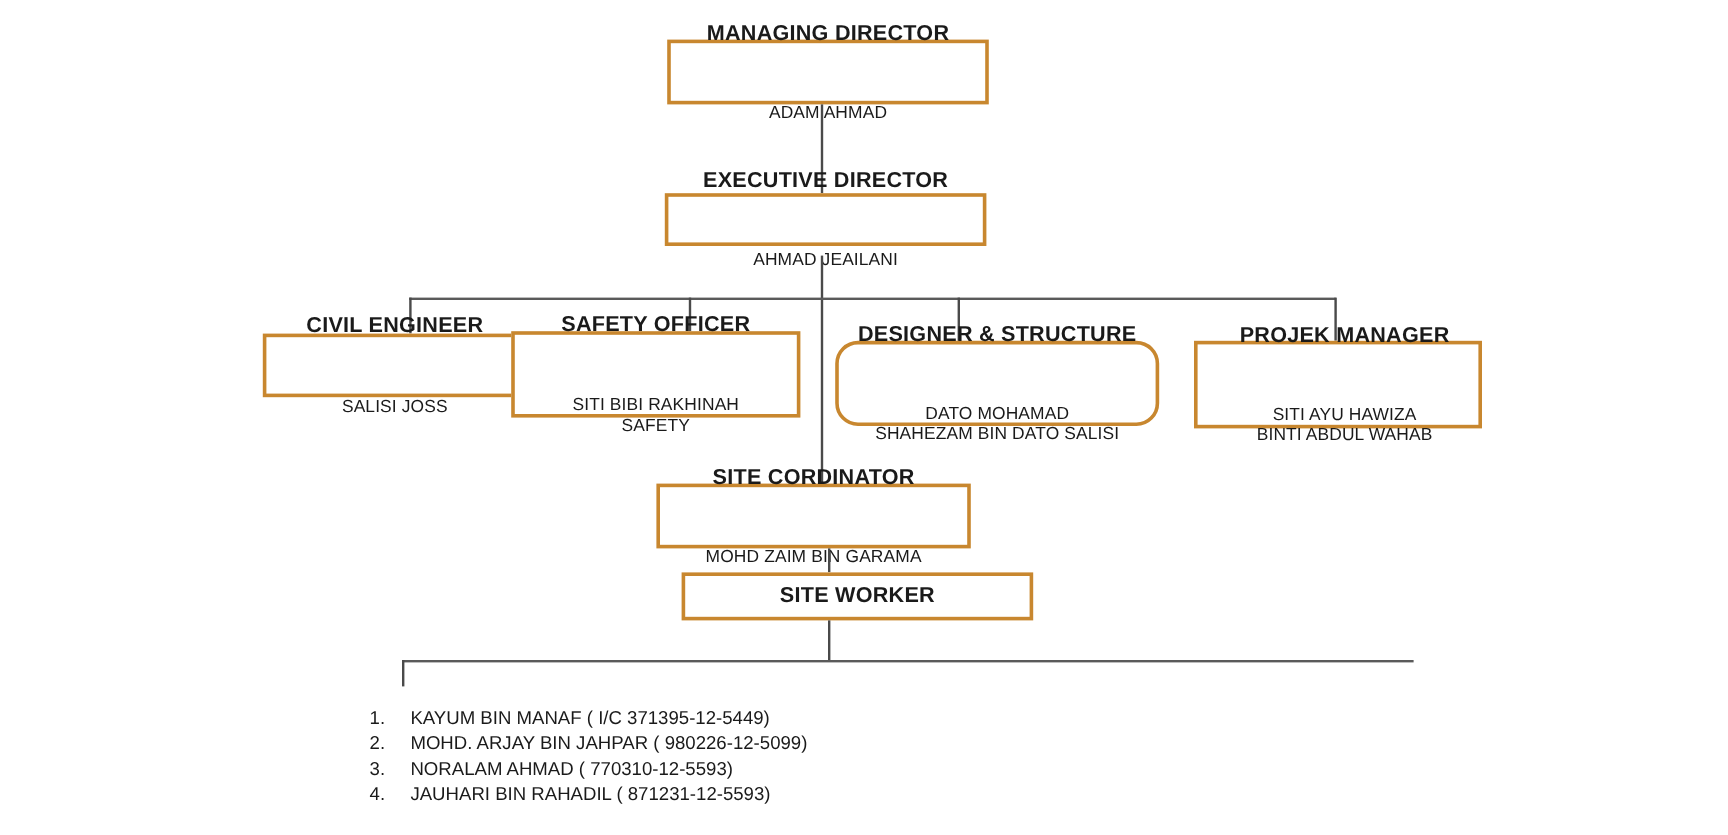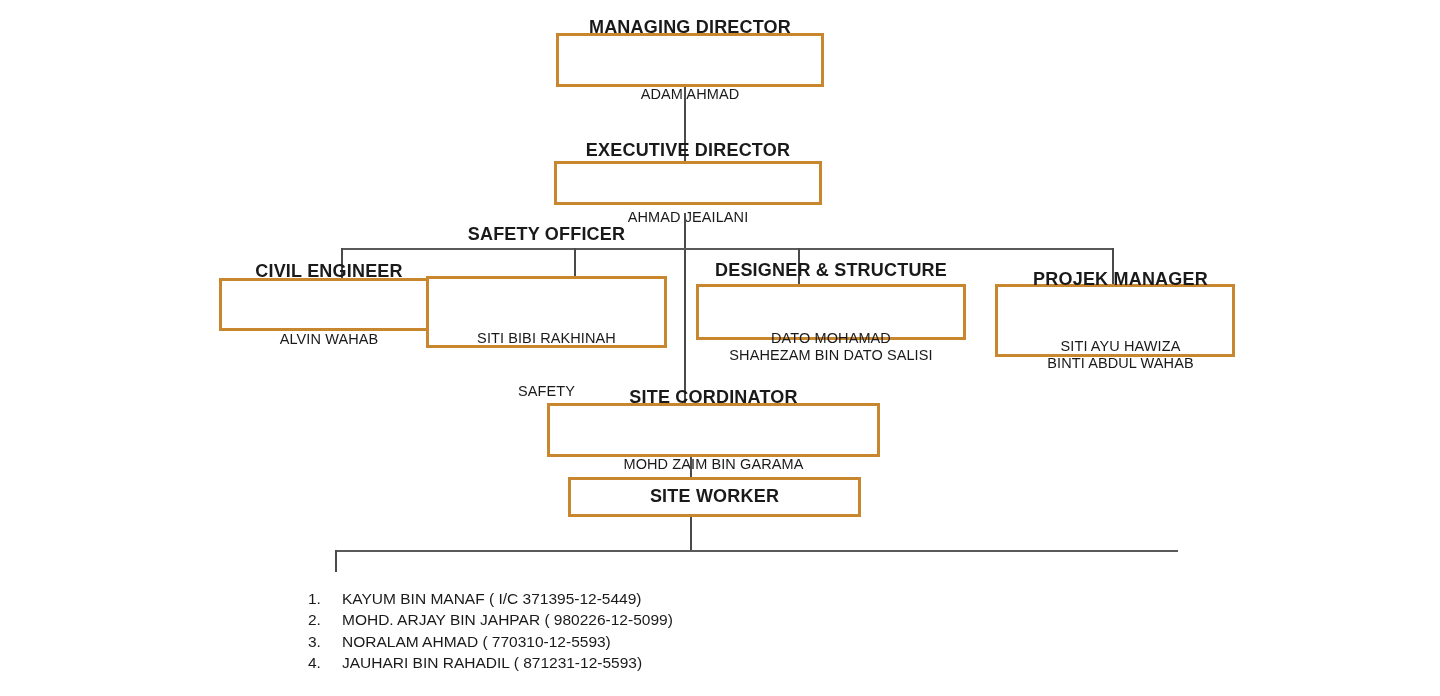--- a/index.html
+++ b/index.html
@@ -103,42 +103,42 @@
 
   <div class="hline thin" style="left:341px; top:248px; width:772px;"></div>
 
   <div class="vline" style="left:341px; top:248px; height:30px;"></div>
   <div class="vline" style="left:574px; top:248px; height:28px;"></div>
   <div class="vline" style="left:798px; top:248px; height:36px;"></div>
   <div class="vline" style="left:1112px; top:248px; height:36px;"></div>
 
   <div class="node" style="left:219px; top:278px; width:220px; height:53px;">
     <div class="title">CIVIL ENGINEER</div>
-    <div class="person">ALVIN WAHAB</div>
+    <div class="person">SALISI JOSS</div>
   </div>
 
-  <div class="node" style="left:426px; top:276px; width:241px; height:72px;gap:36px;">
+  <div class="node" style="left:426px; top:276px; width:241px; height:72px;">
     <div class="title">SAFETY OFFICER</div>
     <div class="person">SITI BIBI RAKHINAH</div>
     <div class="person l2">SAFETY</div>
   </div>
 
-  <div class="node" style="left:696px; top:284px; width:270px; height:56px;">
+  <div class="node" style="left:696px; top:284px; width:270px; height:71px;border-radius:19px;">
     <div class="title">DESIGNER &amp; STRUCTURE</div>
     <div class="person">DATO MOHAMAD</div>
     <div class="person l2">SHAHEZAM BIN DATO SALISI</div>
   </div>
 
   <div class="node" style="left:995px; top:284px; width:240px; height:73px;padding-left:15px;">
     <div class="title">PROJEK MANAGER</div>
     <div class="person">SITI AYU HAWIZA</div>
     <div class="person l2">BINTI ABDUL WAHAB</div>
   </div>
 
-  <div class="node" style="left:547px; top:403px; width:333px; height:54px;">
+  <div class="node" style="left:547px; top:403px; width:262px; height:54px;">
     <div class="title">SITE CORDINATOR</div>
     <div class="person">MOHD ZAIM BIN GARAMA</div>
   </div>
 
   <div class="vline" style="left:690px; top:457px; height:20px;"></div>
 
   <div class="node" style="left:568px; top:477px; width:293px; height:40px;">
     <div class="title">SITE WORKER</div>
   </div>
 

